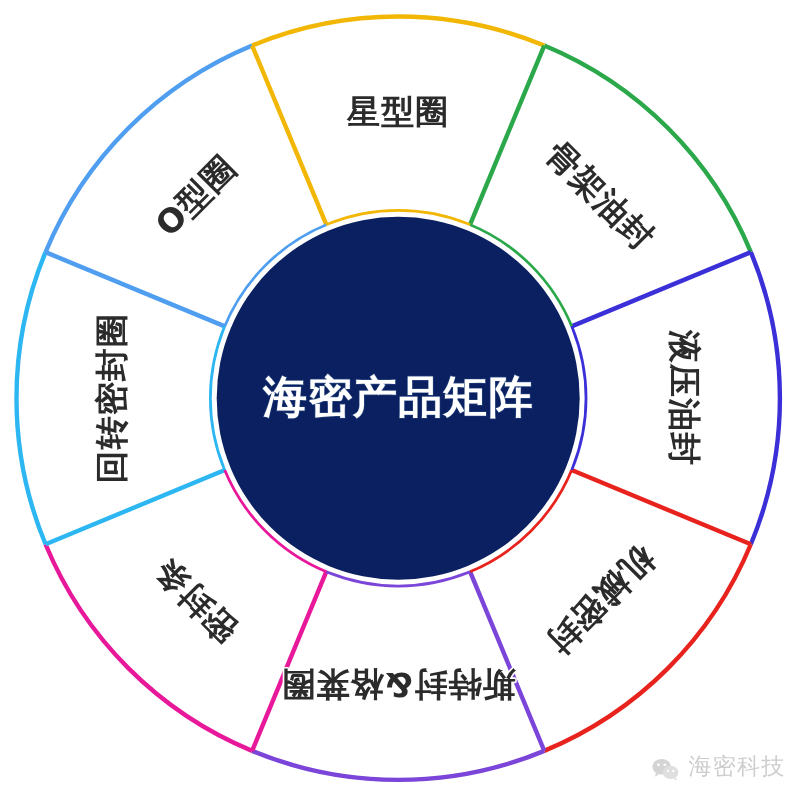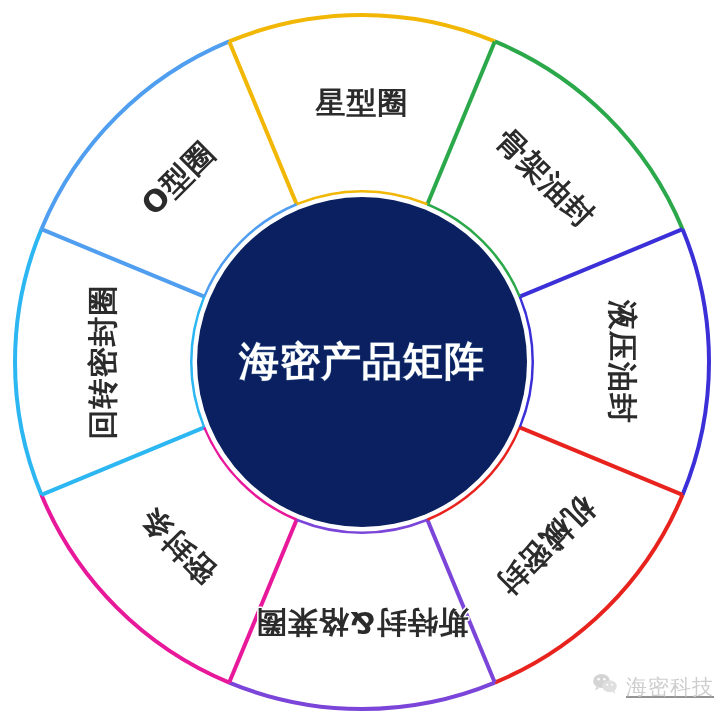--- a/index.html
+++ b/index.html
@@ -74,27 +74,26 @@
     paint-order: stroke fill;
     stroke: #ffffff;
     stroke-width: 3px;
     stroke-linejoin: round;
   }
 
   
   #watermark {
     position: absolute;
     right: 14px;
-    bottom: 14px;
+    bottom: 4px;
     display: flex;
-    align-items: flex-start;
+    align-items: flex-end;
     gap: 8px;
     opacity: 0.42;
     user-select: none;
-    text-decoration: underline;
   }
   #watermark .wm-text {
     font-family: "DejaVu Sans", "Liberation Sans", sans-serif;
     font-size: 21px;
     color: #8a8a8a;
     letter-spacing: 1px;
     white-space: nowrap;
   }
   #watermark svg { display: block; }
 </style>

